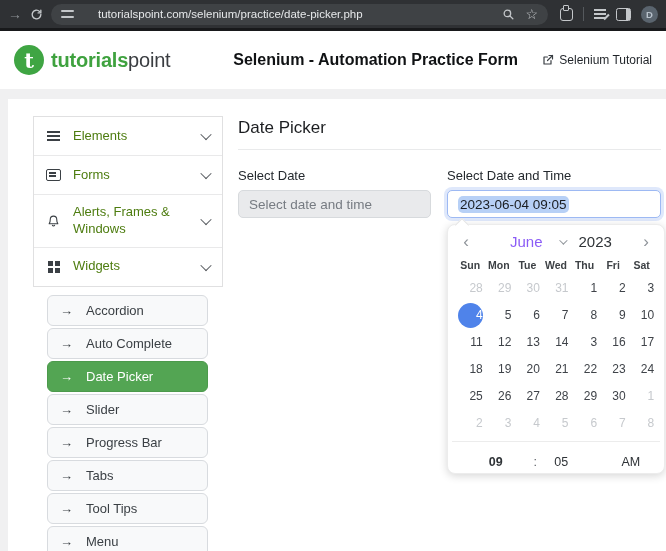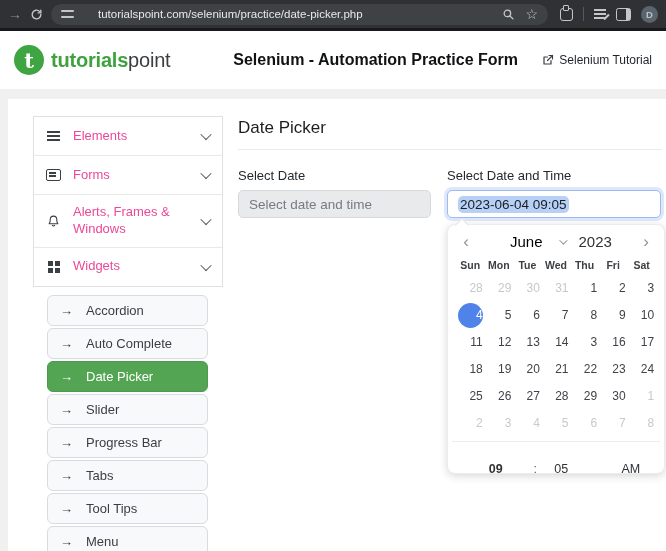--- a/index.html
+++ b/index.html
@@ -39,21 +39,21 @@
   .header-link{display:flex;align-items:center;gap:5px;font-size:12px;color:#1f2328;flex:0 0 auto;cursor:pointer;}
   
   .page{position:absolute;top:89px;bottom:0;left:0;right:0;background:#f0f0f1;}
   .panel{position:absolute;top:10px;left:8px;right:0;bottom:0;background:#fff;overflow:hidden;
          display:flex;padding:17px 0 0 25px;box-sizing:border-box;}
   
   .sidebar{width:190px;flex:0 0 auto;}
   .accordion{border:1px solid #e0e0e1;}
   .acc-row{display:flex;align-items:center;gap:12px;padding:9px 12px;min-height:20px;border-bottom:1px solid #e9e9ea;cursor:pointer;background:#fff;}
   .acc-row:last-child{border-bottom:none;}
-  .acc-label{font-size:13px;color:#ec4899;line-height:1.3;flex:1;}
+  .acc-label{font-size:13px;color:#4d7c0f;line-height:1.3;flex:1;}
   .chev{width:7px;height:7px;border-right:1.5px solid #565a5f;border-bottom:1.5px solid #565a5f;transform:rotate(45deg) translate(-1px,-1px);flex:0 0 auto;}
   .i-burger{width:13px;height:2px;background:#3b4045;box-shadow:0 4px 0 #3b4045,0 8px 0 #3b4045;margin:-8px 0 0 0;flex:0 0 13px;}
   .iwrap{width:15px;height:14px;display:flex;align-items:center;justify-content:center;flex:0 0 15px;}
   .i-form{width:13px;height:10px;border:1.5px solid #3b4045;border-radius:2px;position:relative;}
   .i-form::before{content:"";position:absolute;left:2px;top:2px;width:7px;height:1.5px;background:#3b4045;box-shadow:0 3px 0 #3b4045;}
   .i-grid{width:5px;height:5px;background:#3b4045;box-shadow:7px 0 0 #3b4045,0 7px 0 #3b4045,7px 7px 0 #3b4045;margin:-7px 0 0 -7px;}
   .subnav{margin:8px 0 0 14px;width:161px;}
   .card{display:flex;align-items:center;gap:13px;height:29px;margin-bottom:2px;border:1px solid #d8dbdf;border-radius:6px;background:#f8f9fa;padding:0 12px;font-size:13px;color:#3b4045;cursor:pointer;}
   .card .arr{font-size:13px;color:inherit;}
   .card.active{background:#53a553;border-color:#4c9a4c;color:#fff;}
@@ -68,32 +68,32 @@
   .inp{box-sizing:border-box;width:100%;height:28px;border-radius:5px;font-size:13.5px;padding:0 10px;font-family:"Liberation Sans",sans-serif;}
   .inp.gray{background:#e9eaec;border:1px solid #d7dadd;color:#4a4f55;}
   .inp.gray::placeholder{color:#767b82;opacity:1;}
   .inp.focus{background:#fff;border:1.5px solid #9db9f3;box-shadow:0 0 0 3px rgba(110,150,235,.22);display:flex;align-items:center;color:#1a1d21;}
   .sel-text{background:#b7d0f6;padding:1px 2px;border-radius:5px;white-space:nowrap;}
   
   .popup{position:absolute;top:calc(100% + 6px);left:0;width:218px;background:#fff;border:1px solid #ececec;border-radius:8px;box-shadow:0 2px 8px rgba(0,0,0,.16);padding:8px 4px 0;z-index:5;box-sizing:border-box;}
   .popup::before{content:"";position:absolute;top:-5.5px;left:9px;width:9px;height:9px;background:#fff;transform:rotate(45deg);border-left:1px solid #e4e4e4;border-top:1px solid #e4e4e4;}
   .cal-head{display:flex;align-items:center;padding:0 6px 4px;}
   .cal-nav{font-size:17px;color:#8f949a;line-height:1;width:16px;text-align:center;cursor:pointer;}
-  .cal-month{font-size:15px;color:#000000;margin-left:36px;cursor:pointer;}
+  .cal-month{font-size:15px;color:#8b5cf6;margin-left:36px;cursor:pointer;}
   .mini-caret{width:5px;height:5px;border-right:1.3px solid #8f949a;border-bottom:1.3px solid #8f949a;transform:rotate(45deg) translateY(-2px);margin-left:16px;cursor:pointer;}
   .cal-year{font-size:15px;color:#2f3337;margin-left:14px;cursor:pointer;}
   .cal-head .right{margin-left:auto;}
   .weekdays,.days{display:grid;grid-template-columns:repeat(7,1fr);padding:0 4px;}
   .weekdays span{font-size:10.5px;font-weight:bold;color:#3d4145;text-align:center;padding:5px 0 4px;}
   .day{height:27px;display:flex;align-items:center;justify-content:center;cursor:pointer;}
   .day .num{width:25px;height:25px;line-height:25px;text-align:right;font-size:12px;color:#3f4349;border-radius:50%;}
   .day.muted .num{color:#c6c9cd;}
   .day.selected .num{background:#4f83ea;color:#fff;}
   .cal-foot{border-top:1px solid #ececec;height:31px;margin-top:4px;position:relative;font-size:12.5px;color:#2f3337;}
-  .cal-foot span{position:absolute;top:12px;line-height:31px;transform:translateX(-50%);}
+  .cal-foot span{position:absolute;top:5px;line-height:31px;transform:translateX(-50%);}
   .t-hour{left:21%;font-weight:bold;cursor:text;}
   .t-col{left:40%;color:#5a5e63;}
   .t-min{left:52.5%;cursor:text;}
   .t-mer{left:86%;cursor:pointer;}
   svg{display:block;}
 </style>
 </head>
 <body>
 
 <div class="browser-bar">

